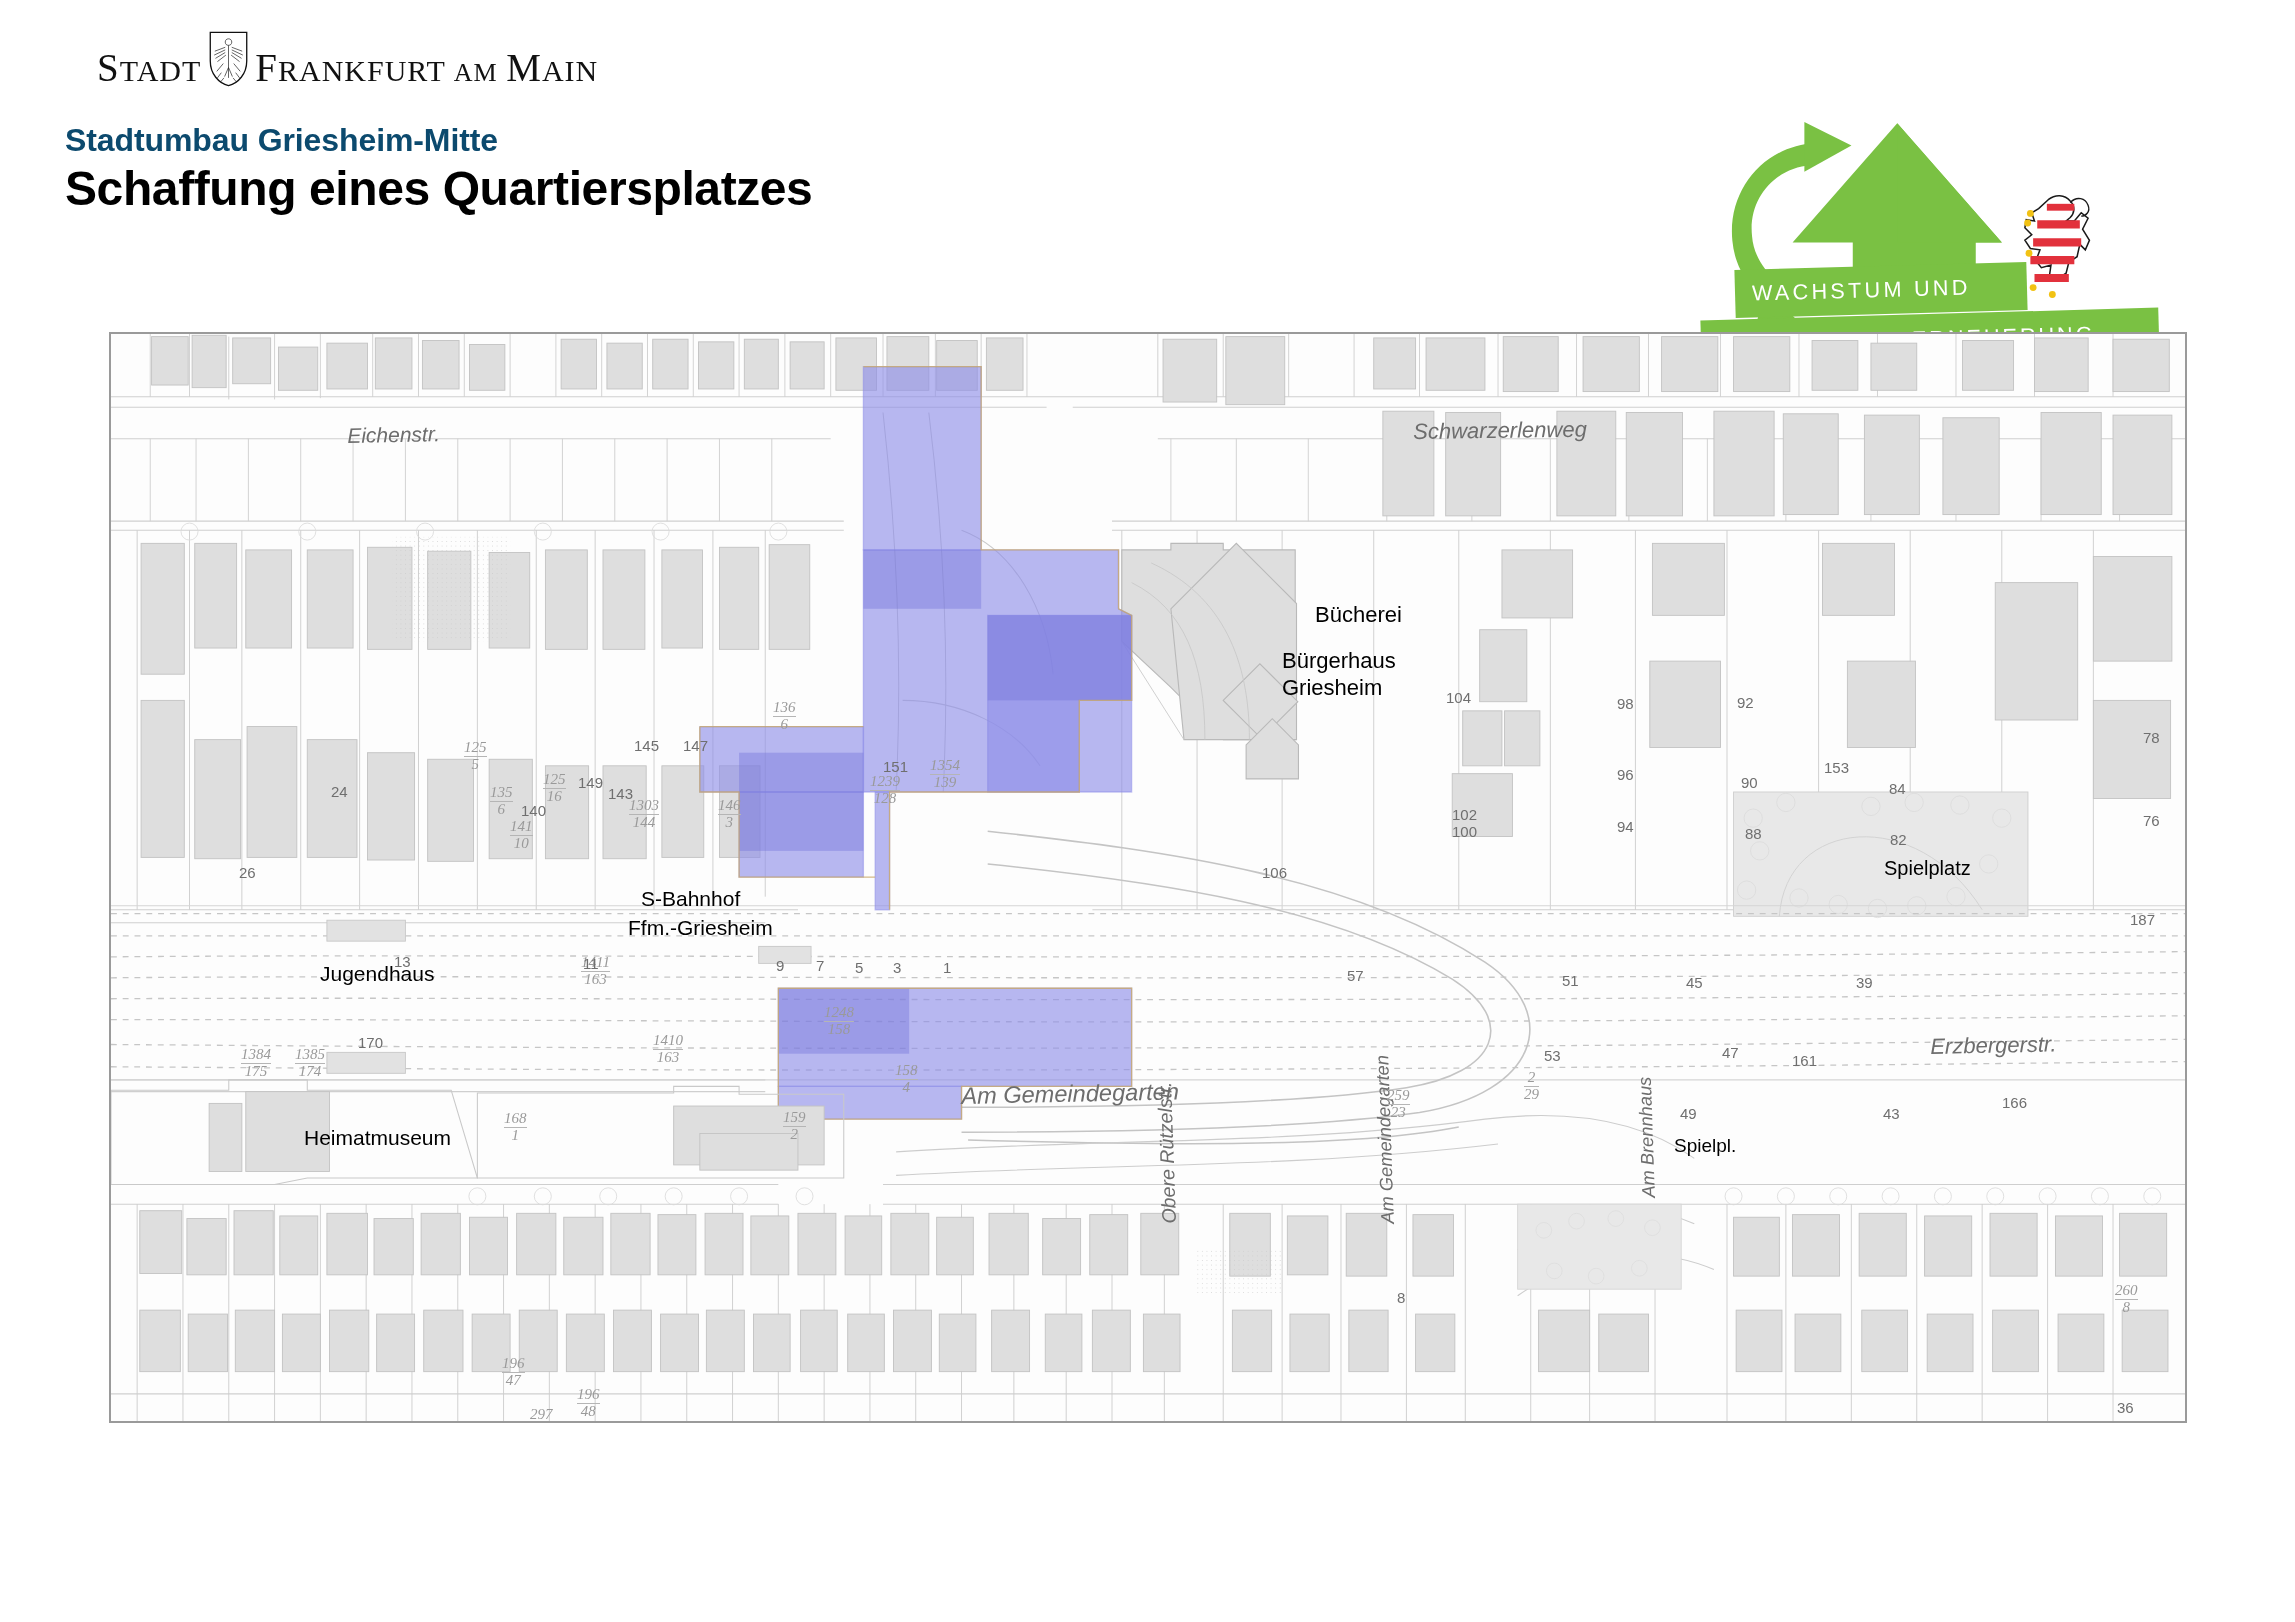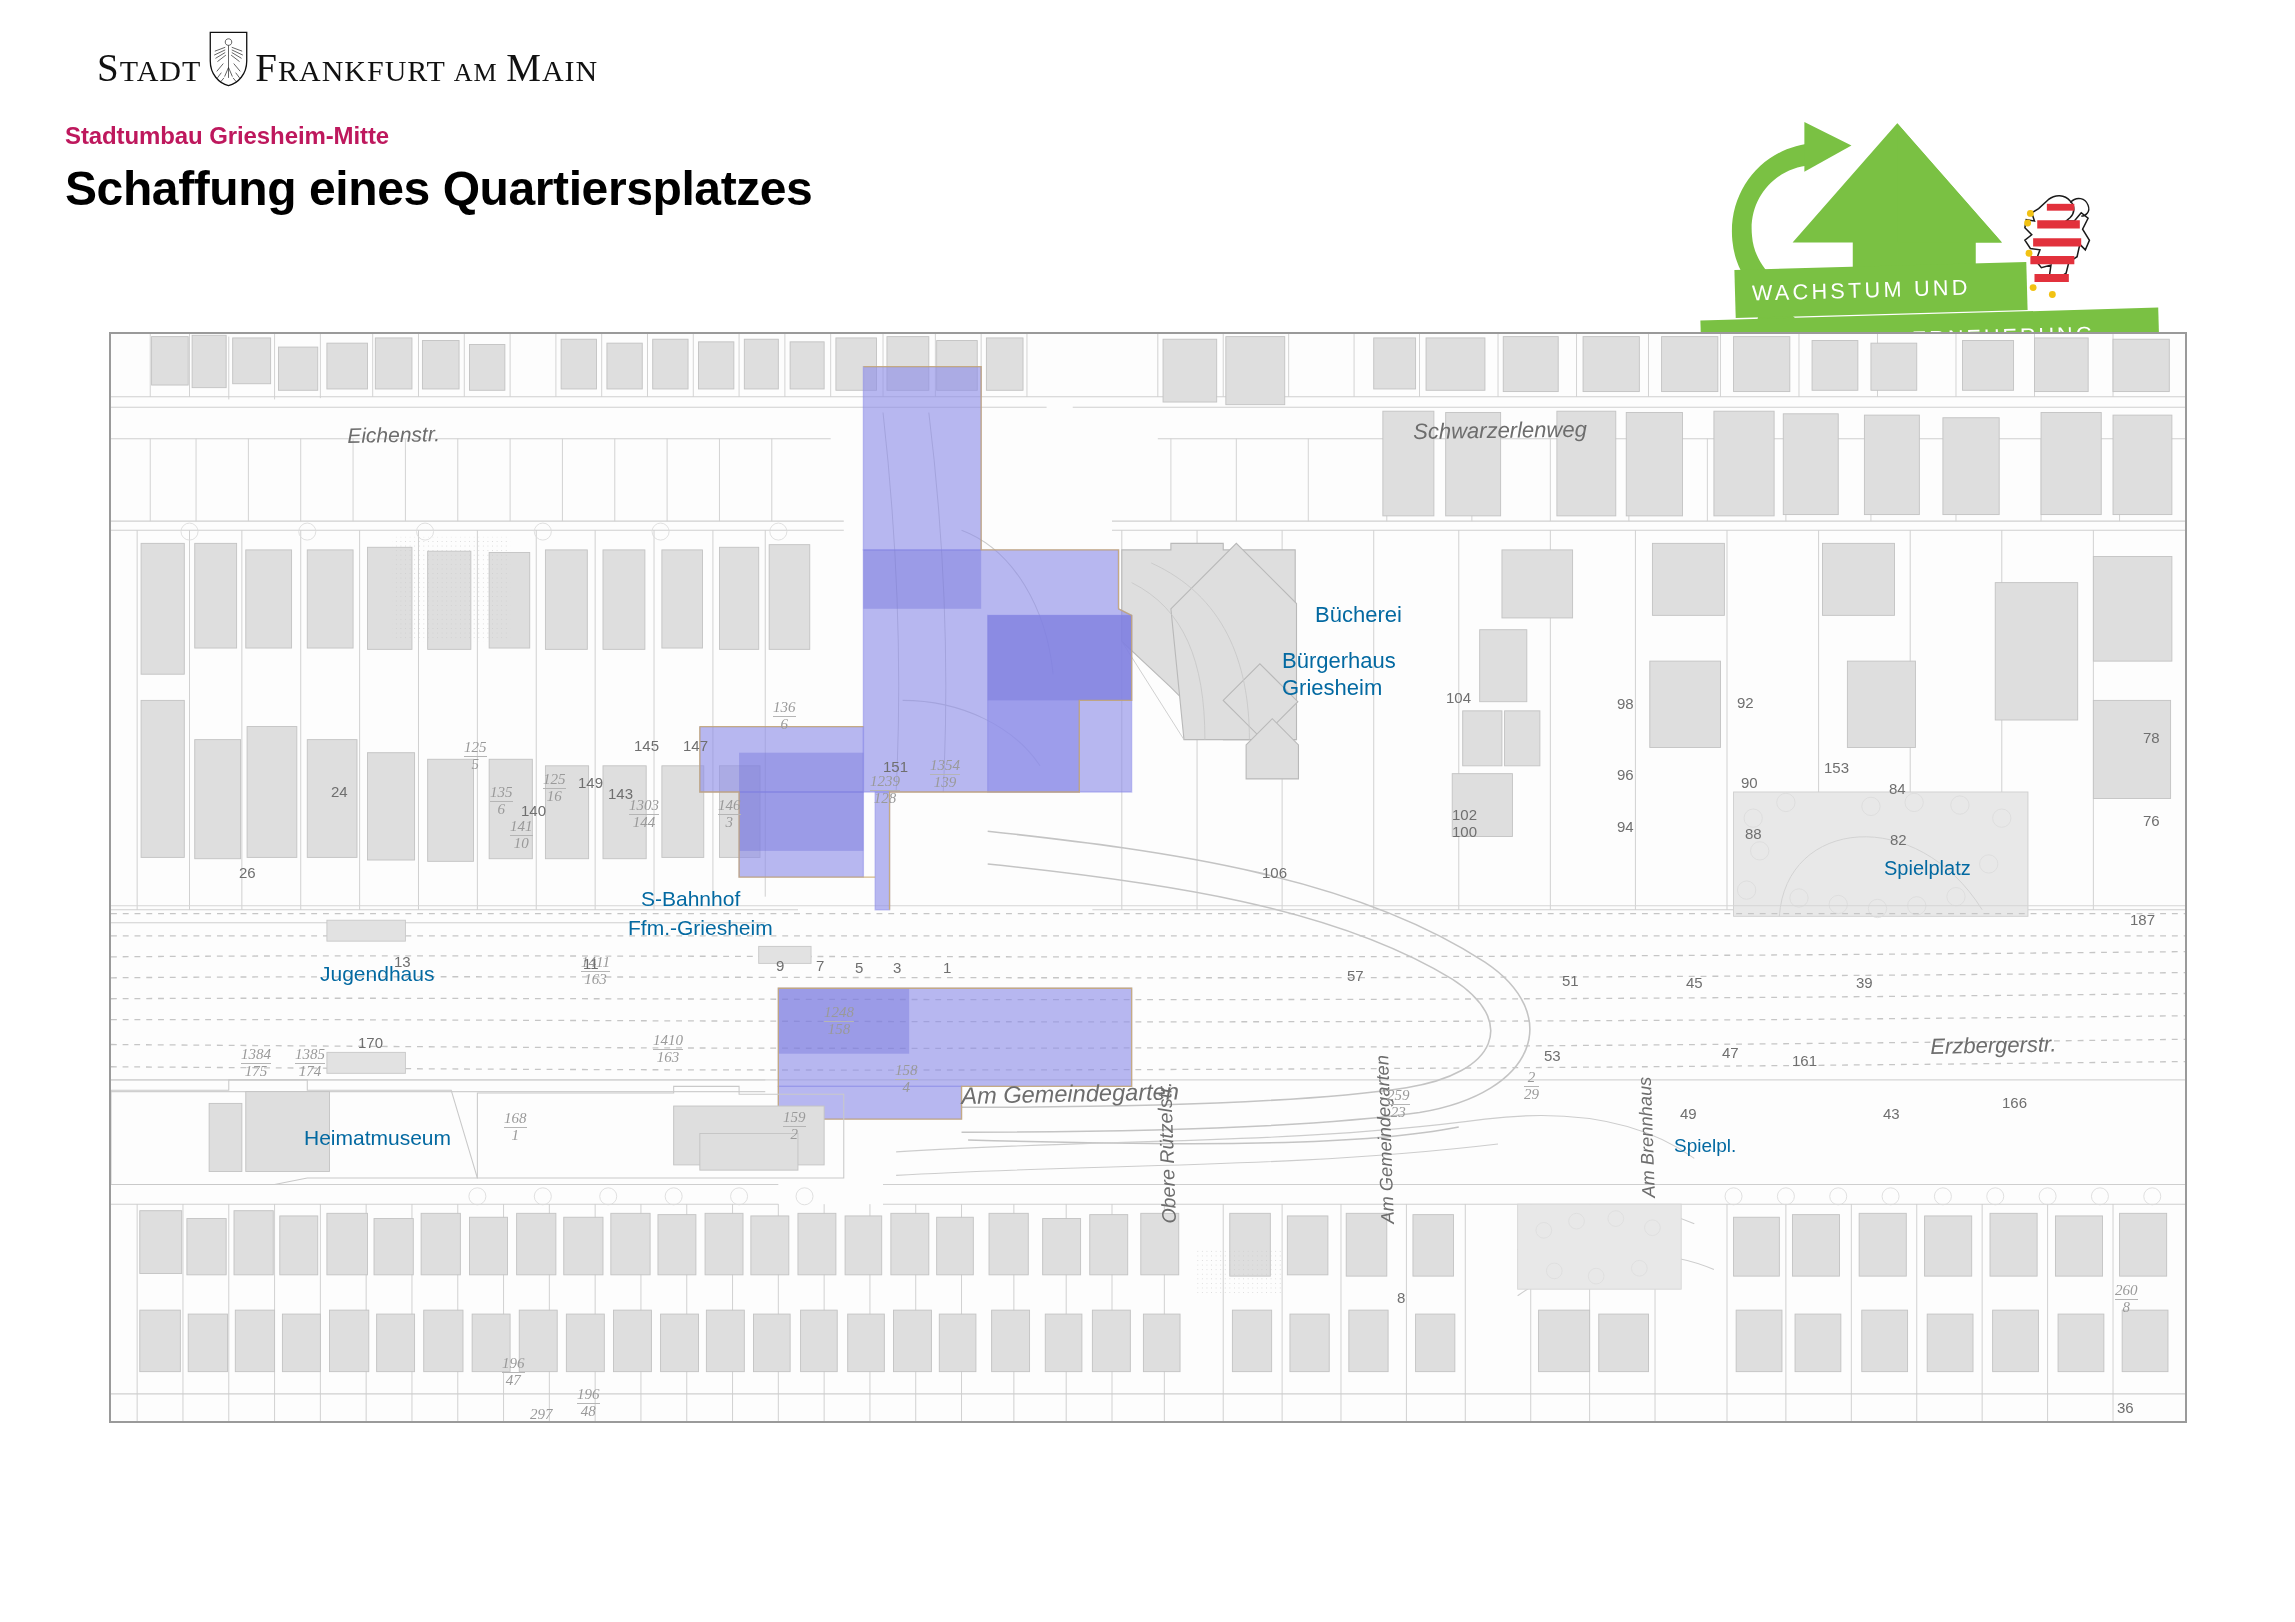--- a/index.html
+++ b/index.html
@@ -12,21 +12,21 @@
   #page { position: relative; width: 2295px; height: 1622px; background:#fff; }
 
   
   #crest-row { position: absolute; left: 97px; top: 31px; display: flex; align-items: flex-end; gap: 0px; }
   .crest-word { font-family: "Liberation Serif", serif; font-size: 30px; letter-spacing: 1px; color:#111; line-height: 1; }
   .crest-word .cap { font-size: 39px; }
   .crest-shield { width: 41px; height: 56px; margin: 0 6.5px; position: relative; }
 
   #subtitle {
     position: absolute; left: 65px; top: 122px;
-    font-size: 24px; font-weight: bold; color:#be185d; letter-spacing: -0.1px;
+    font-size: 32px; font-weight: bold; color:#0c4a6e; letter-spacing: -0.1px;
   }
   #maintitle {
     position: absolute; left: 65px; top: 161px;
     font-size: 48px; font-weight: bold; color:#000; letter-spacing: -0.4px;
   }
 
   
   #hessen-logo { position: absolute; left: 1701px; top: 118px; width: 471px; height: 275px; }
   .gl-band {
     position: absolute; background: #7ac143; color:#fff;
@@ -43,21 +43,21 @@
     position: absolute; left: 109px; top: 332px; width: 2078px; height: 1091px;
     background: #fefefe; border: 2px solid #9a9a9a; overflow: hidden;
   }
   #map-canvas { position:absolute; inset:0; }
   .street-label {
     position: absolute; font-family: "Liberation Sans", sans-serif;
     font-style: italic; color:#6d6d6d; white-space: nowrap;
   }
   .poi-label {
     position: absolute; font-family: "Liberation Sans", sans-serif;
-    color:#0369a1; white-space: nowrap; text-align:center;
+    color:#000000; white-space: nowrap; text-align:center;
   }
   .pnum {
     position:absolute; font-family:"Liberation Serif", serif; font-style:italic;
     color:#9a9a9a; font-size:15px; text-align:center; line-height:1.0;
   }
   .pnum .top { display:block; border-bottom:0.7px solid #b5b5b5; padding-bottom:0.7px; }
   .hnum { position:absolute; font-family:"Liberation Sans",sans-serif; color:#6f6f6f; font-size:15px; }
 
   
   #footer { position: absolute; left:0; top: 1447px; width: 2295px; height: 175px; }

